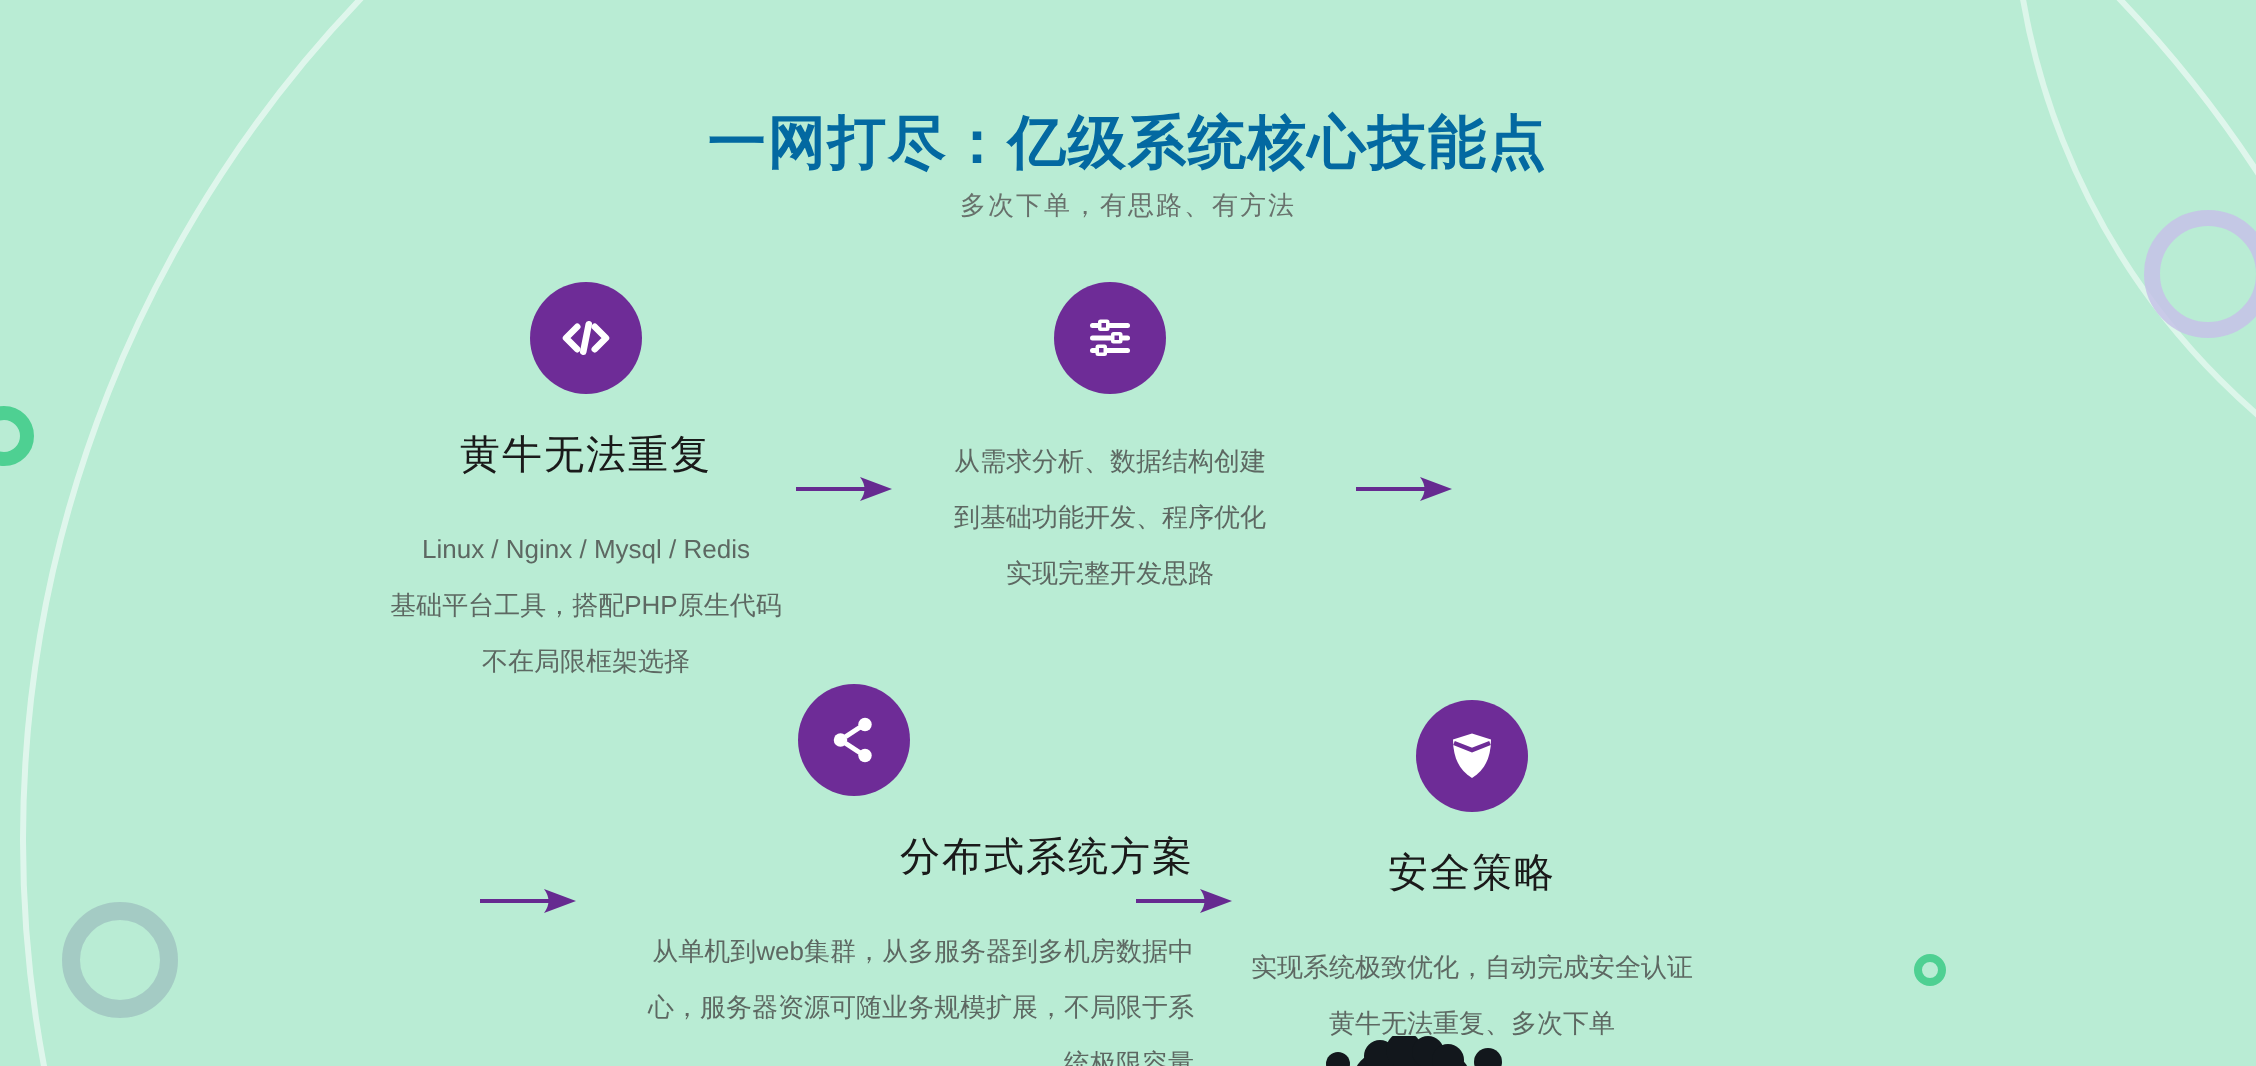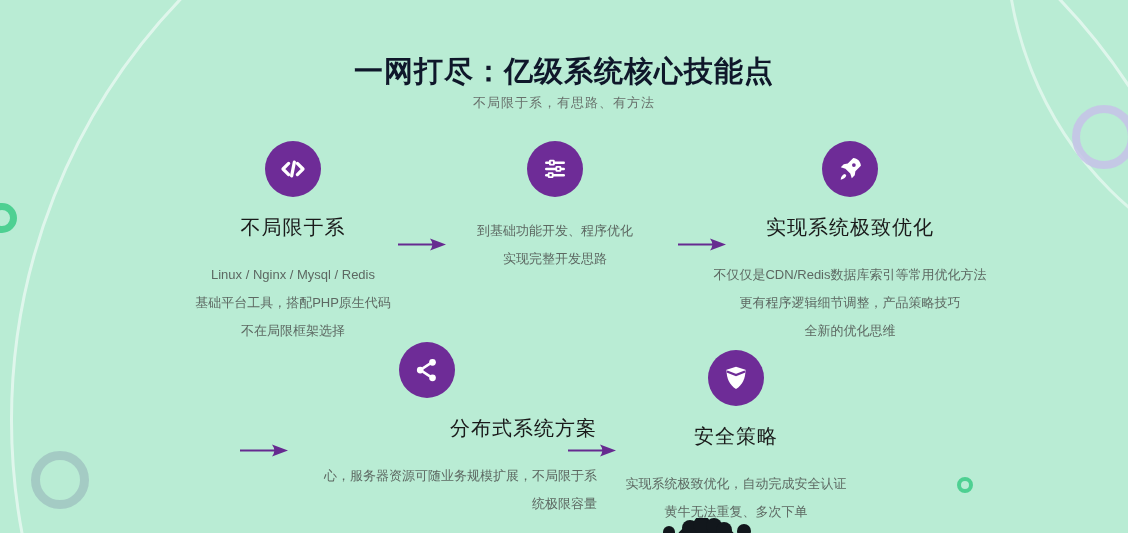--- a/index.html
+++ b/index.html
@@ -15,21 +15,21 @@
   .arc-right { left:1005px; top:-415px; width:710px; height:710px; border:3px solid rgba(255,255,255,.5); }
   .ring { position:absolute; border-radius:50%; pointer-events:none; }
   .ring-lavender { left:1072px; top:105px; width:64px; height:64px; border:8px solid rgba(197,194,232,.85); }
   .ring-gray     { left:31px;  top:451px; width:58px; height:58px; border:9px solid rgba(140,163,178,.45); }
   .ring-green-left  { left:-13px; top:203px; width:30px; height:30px; border:7px solid #4ed092; }
   .ring-green-right { left:957px; top:477px; width:16px; height:16px; border:4px solid #4ed092; }
   
   .page-title {
     position:absolute; top:52px; left:0; width:100%;
     text-align:center; font-size:29px; font-weight:700;
-    color:#0f172a; letter-spacing:1px;
+    color:#0369a1; letter-spacing:1px;
   }
   .page-subtitle {
     position:absolute; top:94px; left:0; width:100%;
     text-align:center; font-size:13px; color:#68716c; letter-spacing:1px;
   }
   
   .feature { position:absolute; text-align:center; }
   .icon-circle {
     width:56px; height:56px; border-radius:50%;
     background:#6e2c97; margin:0 auto;
@@ -58,31 +58,31 @@
 <div class="screen">
 
   <div class="arc arc-big"></div>
   <div class="arc arc-right"></div>
   <div class="ring ring-lavender"></div>
   <div class="ring ring-gray"></div>
   <div class="ring ring-green-left"></div>
   <div class="ring ring-green-right"></div>
 
   <h1 class="page-title">一网打尽：亿级系统核心技能点</h1>
-  <div class="page-subtitle">不局限于系，有思路、有方法</div>
+  <div class="page-subtitle">多次下单，有思路、有方法</div>
 
   <div class="feature f1">
     <div class="icon-circle">
       <svg width="30" height="30" viewBox="0 0 24 24" fill="none" stroke="#fff" stroke-width="2.6" stroke-linecap="round" stroke-linejoin="round">
         <path d="M8.5 7.5 L4 12 L8.5 16.5"></path>
         <path d="M15.5 7.5 L20 12 L15.5 16.5"></path>
         <path d="M13.1 6.5 L10.9 17.5"></path>
       </svg>
     </div>
-    <div class="feature-title">不局限于系</div>
+    <div class="feature-title">黄牛无法重复</div>
     <div class="feature-lines">
       <div class="feature-line">Linux / Nginx / Mysql / Redis</div>
       <div class="feature-line">基础平台工具，搭配PHP原生代码</div>
       <div class="feature-line">不在局限框架选择</div>
     </div>
   </div>
 
   <div class="feature f2">
     <div class="icon-circle">
       <svg width="30" height="30" viewBox="0 0 24 24">
@@ -97,57 +97,44 @@
           <rect x="6.2" y="14.6" width="4.6" height="4.6" rx="1"></rect>
         </g>
         <g fill="#6e2c97">
           <rect x="8.6" y="6" width="1.8" height="1.8"></rect>
           <rect x="13.8" y="11" width="1.8" height="1.8"></rect>
           <rect x="7.6" y="16" width="1.8" height="1.8"></rect>
         </g>
       </svg>
     </div>
     <div class="feature-lines">
+      <div class="feature-line">从需求分析、数据结构创建</div>
       <div class="feature-line">到基础功能开发、程序优化</div>
       <div class="feature-line">实现完整开发思路</div>
     </div>
   </div>
 
-  <div class="feature f3">
-    <div class="icon-circle">
-      <svg width="30" height="30" viewBox="0 0 24 24">
-        <path fill="#fff" d="M14.6 3.2c3.4.2 5.9 2.7 6.1 6.1l-4.4 4.4-.5 3.2-2.4 2.4-1.2-3.7-3.9-3.9-3.7-1.2 2.4-2.4 3.2-.5z"></path>
-        <circle cx="15.1" cy="8.8" r="1.5" fill="#6e2c97"></circle>
-        <path fill="#fff" d="M8 16c-1.8.2-3.1 1.8-3.5 4.5 2.7-.4 4.3-1.7 4.5-3.5z"></path>
-      </svg>
-    </div>
-    <div class="feature-title">实现系统极致优化</div>
-    <div class="feature-lines">
-      <div class="feature-line">不仅仅是CDN/Redis数据库索引等常用优化方法</div>
-      <div class="feature-line">更有程序逻辑细节调整，产品策略技巧</div>
-      <div class="feature-line">全新的优化思维</div>
-    </div>
-  </div>
 
   <div class="feature f4">
     <div class="icon-circle">
       <svg width="30" height="30" viewBox="0 0 24 24">
         <g stroke="#fff" stroke-width="2">
           <line x1="8.6" y1="10.7" x2="14.4" y2="6.9"></line>
           <line x1="8.6" y1="13.3" x2="14.4" y2="17.1"></line>
         </g>
         <g fill="#fff">
           <circle cx="16.4" cy="5.8" r="2.7"></circle>
           <circle cx="6.6" cy="12" r="2.7"></circle>
           <circle cx="16.4" cy="18.2" r="2.7"></circle>
         </g>
       </svg>
     </div>
     <div class="feature-title">分布式系统方案</div>
     <div class="feature-lines">
+      <div class="feature-line">从单机到web集群，从多服务器到多机房数据中</div>
       <div class="feature-line">心，服务器资源可随业务规模扩展，不局限于系</div>
       <div class="feature-line">统极限容量</div>
     </div>
   </div>
 
   <div class="feature f5">
     <div class="icon-circle">
       <svg width="30" height="30" viewBox="0 0 24 24">
         <path fill="#fff" d="M12 3 L19.6 5.4 C19.6 12.6 17.1 17.7 12 20.8 C6.9 17.7 4.4 12.6 4.4 5.4 Z"></path>
         <path d="M4.8 6.8 L12 9.6 L19.2 6.8" fill="none" stroke="#6e2c97" stroke-width="1.8"></path>

